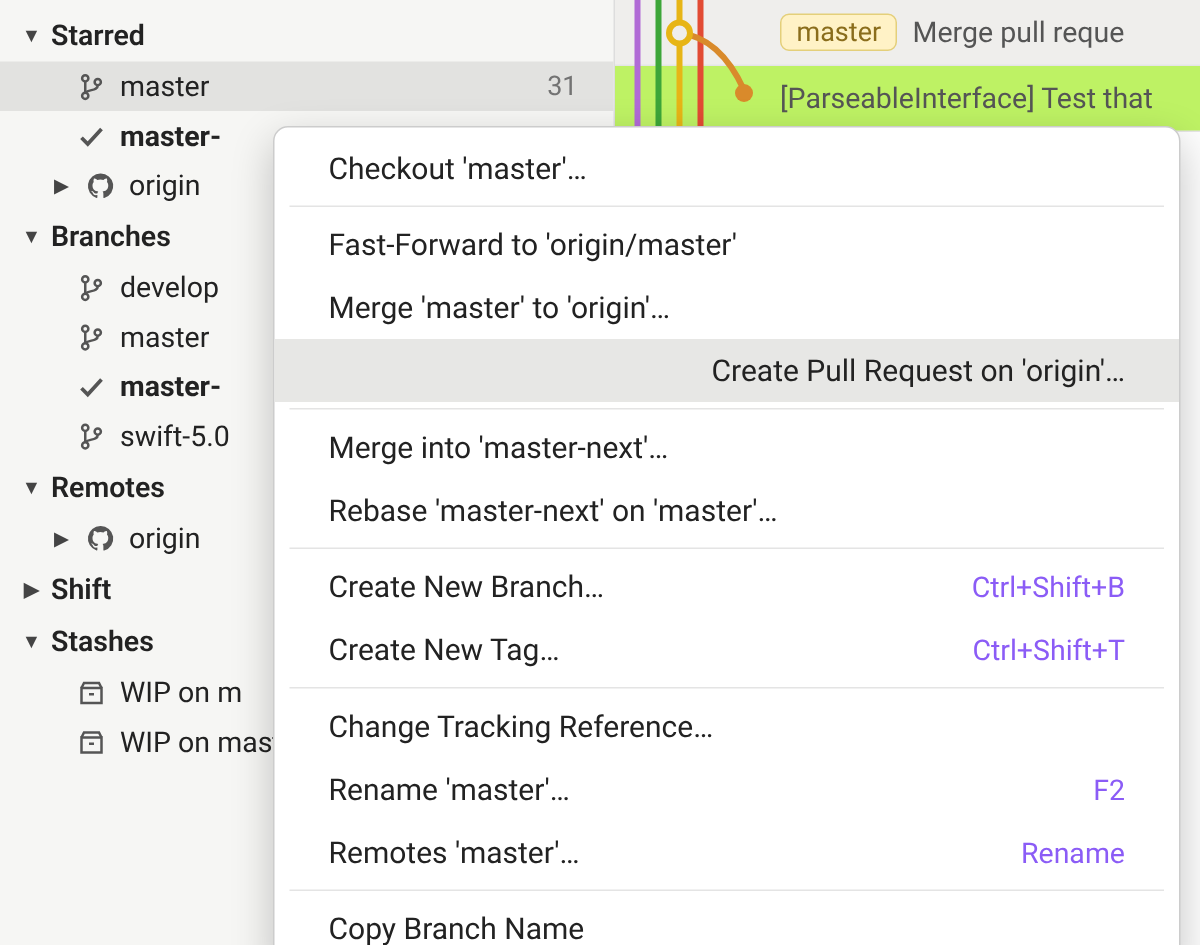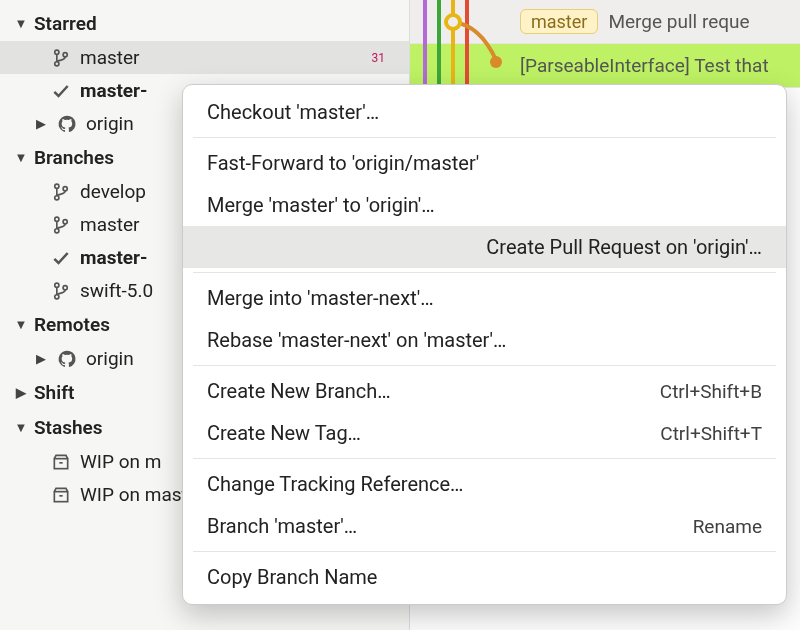--- a/index.html
+++ b/index.html
@@ -37,21 +37,21 @@
     align-items: center;
     gap: 8px;
     padding: 5px 10px 5px 50px;
     font-size: 19px;
     white-space: nowrap;
     overflow: hidden;
   }
   .tree-item.with-tri { padding-left: 34px; }
   .tree-item.selected { background: #e2e2e0; }
   .tree-item.bold { font-weight: 700; }
-  .count { margin-left: auto; padding-right: 14px; color:#be185d; font-size:12px;}
+  .count { margin-left: auto; padding-right: 14px; color:#737373; font-size:18px;}
   .icon { display:inline-flex; align-items:center; justify-content:center; width:22px; height:22px; color:#555; }
   .icon svg { width:20px; height:20px; stroke:#555; fill:none; stroke-width:2; }
   
   .rightpanel {
     position:absolute; left:410px; top:0; right:0; height:630px;
     background:#fdfdfd;
   }
   .commit-row {
     border-bottom:1px solid #e5e5e5;
     height:44px;
@@ -77,28 +77,28 @@
     width:605px;
     background:#fff;
     border:1px solid #ccc;
     border-radius:10px;
     box-shadow: 0 10px 28px rgba(0,0,0,0.22);
     padding:6px 0;
     z-index:50;
   }
   .ctx-item {
     display:flex; align-items:center;
-    padding: 9px 24px;
+    padding: 9px 36px;
     font-size:20px;
     color:#222;
     white-space:nowrap;
     cursor:default;
   }
   .ctx-item.highlight { background:#e7e7e5;justify-content:flex-end; }
-  .ctx-item .shortcut { margin-left:auto; color:#404040; font-size:19px; }
+  .ctx-item .shortcut { margin-left:auto; color:#8b5cf6; font-size:19px; }
   .ctx-sep { height:1px; background:#e4e4e4; margin:4px 10px; }
 </style>
 </head>
 <body>
 
 <div class="rightpanel">
   <div class="commit-row">
     <span class="branch-chip">master</span>
     <span>Merge pull reque</span>
   </div>
@@ -275,20 +275,24 @@
   </div>
   <div class="ctx-item">
     <span>Create New Tag…</span>
     <span class="shortcut">Ctrl+Shift+T</span>
   </div>
   <div class="ctx-sep"></div>
   <div class="ctx-item">
     <span>Change Tracking Reference…</span>
   </div>
   <div class="ctx-item">
-    <span>Branch 'master'…</span>
+    <span>Rename 'master'…</span>
+    <span class="shortcut">F2</span>
+  </div>
+  <div class="ctx-item">
+    <span>Remotes 'master'…</span>
     <span class="shortcut">Rename</span>
   </div>
   <div class="ctx-sep"></div>
   <div class="ctx-item">
     <span>Copy Branch Name</span>
   </div>
 </div>
 
 </body></html>

